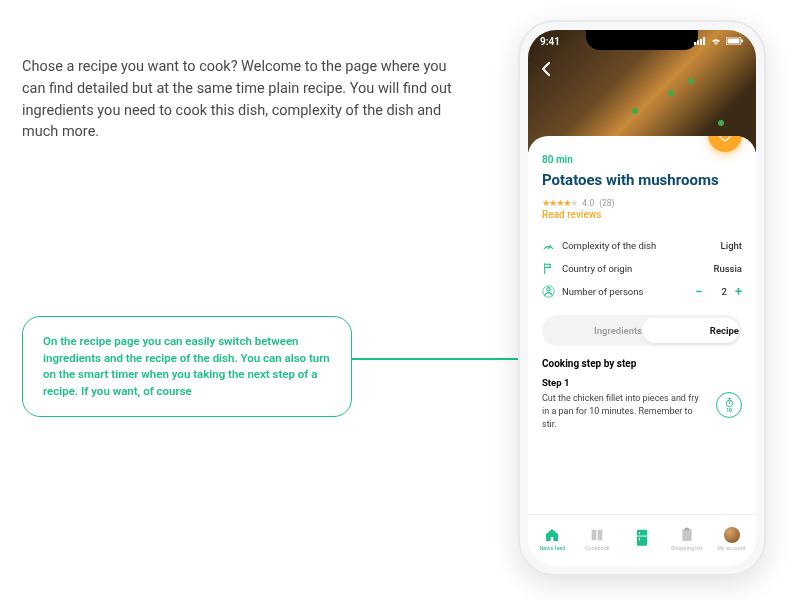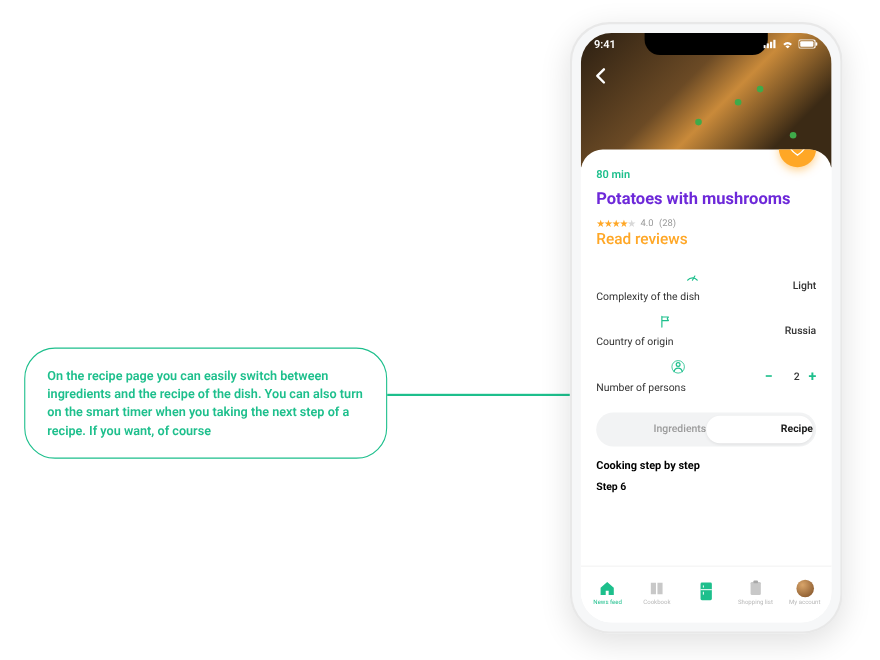--- a/index.html
+++ b/index.html
@@ -27,21 +27,21 @@
     font-size: 14.5px;
     line-height: 1.5;
     color: #4a4a4a;
   }
   .callout {
     position: absolute;
     left: 22px;
     top: 316px;
     width: 330px;
     border: 1.5px solid #1dbf8c;
-    border-radius: 28px;
+    border-radius: 18px;
     padding: 16px 20px;
   }
   .callout-text {
     font-size: 11.5px;
     line-height: 1.45;
     color: #1dbf8c;
     font-weight: 600;
   }
   .callout-line {
     position: absolute;
@@ -146,49 +146,49 @@
   }
   .cook-time {
     color: #1dbf8c;
     font-size: 10px;
     font-weight: 600;
     margin-bottom: 6px;
   }
   .recipe-title {
     font-size: 15px;
     font-weight: 700;
-    color: #6d28d9;
+    color: #0c4a6e;
     line-height: 1.25;
     margin-bottom: 8px;
   }
   .rating-row {
     display: flex;
     align-items: center;
     gap: 5px;
     font-size: 8.5px;
     color: #999;
     margin-bottom: 1px;
   }
   .star { color: #ffa726; font-size: 9px; letter-spacing: -1px; }
   .star.grey { color: #d8d8d8; }
   .read-reviews {
     color: #ffa726;
-    font-size: 14px;
+    font-size: 10px;
     font-weight: 500;
     margin-bottom: 14px;
   }
   .meta-row {
     display: flex;
     align-items: center;
     justify-content: space-between;
     font-size: 9.5px;
     color: #333;
     padding: 5px 0;
   }
-  .meta-left { display: flex; align-items: flex-end; gap: 7px; flex-direction: column; }
+  .meta-left { display: flex; align-items: center; gap: 7px; }
   .meta-icon { color: #1dbf8c; width: 13px; display:flex; justify-content:center; }
   .meta-val { color: #333; font-weight: 500; margin-left: 11px; }
   .stepper { display: flex; align-items: center; gap: 8px; }
   .step-btn { color: #1dbf8c; font-weight: 700; font-size: 13px; line-height: 1; }
   .tabs {
     margin-top: 12px;
     background: #f2f3f4;
     border-radius: 20px;
     display: flex;
     padding: 3px;
@@ -268,20 +268,21 @@
   .nav-icon { height: 16px; display:flex; align-items:center; justify-content:center; }
   .avatar {
     width: 16px; height: 16px; border-radius: 50%;
     background: radial-gradient(circle at 35% 30%, #d9a56a, #7a4b22);
   }
 </style>
 </head>
 <body>
 
 <div class="left-col">
+  <p class="page-desc">Chose a recipe you want to cook? Welcome to the page where you can find detailed but at the same time plain recipe. You will find out ingredients you need to cook this dish, complexity of the dish and much more.</p>
 </div>
 
 <div class="callout">
   <p class="callout-text">On the recipe page you can easily switch between ingredients and the recipe of the dish. You can also turn on the smart timer when you taking the next step of a recipe. If you want, of course</p>
 </div>
 <div class="callout-line"></div>
 
 <div class="phone">
   <div class="screen">
     <div class="notch"></div>
@@ -378,21 +379,33 @@
           <span class="step-btn">+</span>
         </div>
       </div>
 
       <div class="tabs">
         <div class="tab">Ingredients</div>
         <div class="tab active">Recipe</div>
       </div>
 
       <div class="section-h">Cooking step by step</div>
-      <div class="step-label">Step 6</div>
+      <div class="step-label">Step 1</div>
+      <div class="step-body">
+        <div class="step-text">Cut the chicken fillet into pieces and fry in a pan for 10 minutes. Remember to stir.</div>
+        <div class="timer-btn">
+          <svg width="11" height="11" viewBox="0 0 24 24">
+              <circle cx="12" cy="14" r="7" stroke="#1dbf8c" stroke-width="2" fill="none"></circle>
+              <line x1="12" y1="14" x2="12" y2="10" stroke="#1dbf8c" stroke-width="2" stroke-linecap="round"></line>
+              <line x1="9" y1="3" x2="15" y2="3" stroke="#1dbf8c" stroke-width="2" stroke-linecap="round"></line>
+              <line x1="12" y1="3" x2="12" y2="7" stroke="#1dbf8c" stroke-width="2"></line>
+            </svg>
+          <span class="tmin">10</span>
+        </div>
+      </div>
     </div>
 
     <div class="bottom-nav">
       <div class="nav-item active">
         <span class="nav-icon">
           <svg width="16" height="16" viewBox="0 0 24 24">
               <path d="M3 11 L12 3 L21 11 V21 H14 V15 H10 V21 H3 Z" fill="#1dbf8c"></path>
             </svg>
         </span>
         <span>News feed</span>

